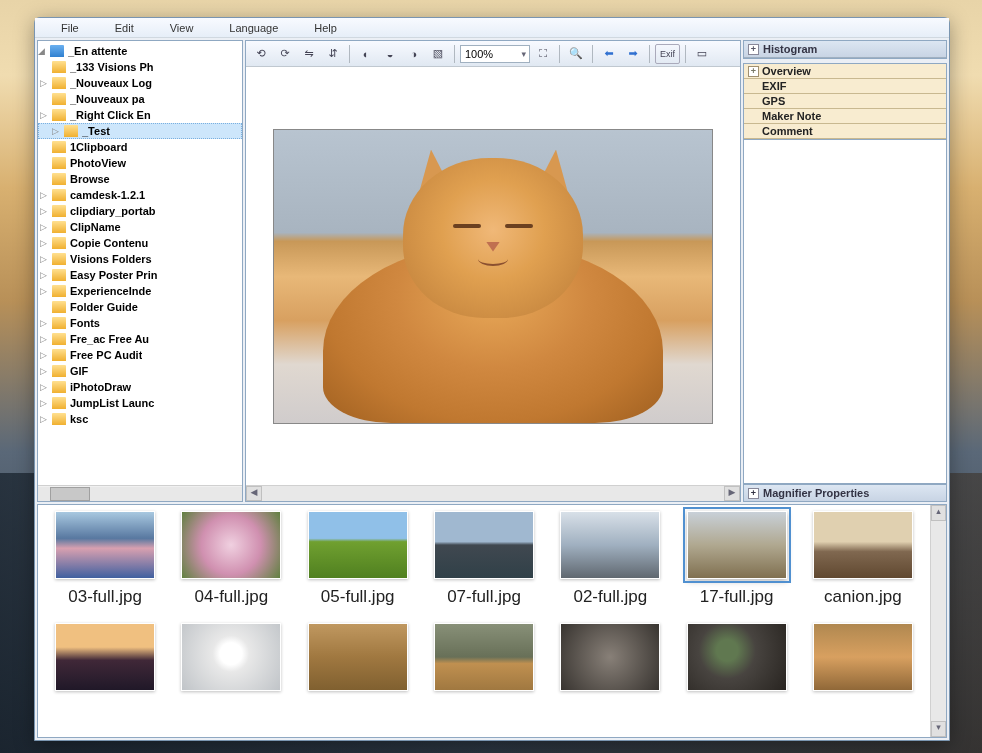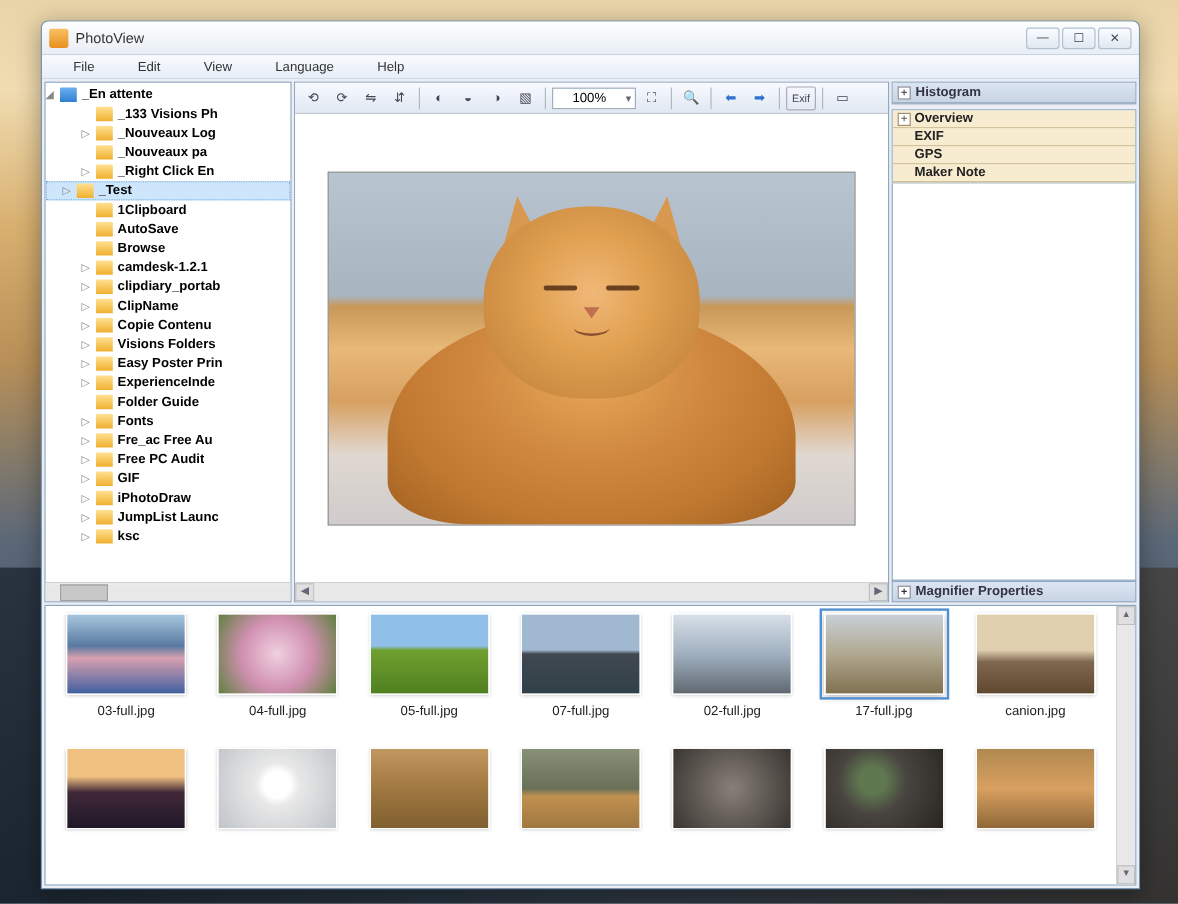--- a/index.html
+++ b/index.html
@@ -72,21 +72,21 @@
   width: 206px;
   background: #fff;
   border: 1px solid #8fa8c2;
   overflow: hidden;
   display: flex; flex-direction: column;
 }
 .tree { flex: 1; overflow-y: auto; padding: 2px 0; }
 .tree-row {
   display: flex; align-items: center;
   height: 16px;
-  padding-left: 44px;
+  padding-left: 16px;
   white-space: nowrap;
   cursor: pointer;
 }
 .tree-row.sel { background: #cde6fb; border: 1px dotted #7ab0e0; padding-left: 27px; }
 .tree-row .arrow {
   width: 10px; color: #888; font-size: 9px; margin-left: -14px; margin-right: 2px;
 }
 .tree-row .folder-icon {
   width: 14px; height: 12px;
   background: linear-gradient(#ffe090,#f0b030);
@@ -119,21 +119,21 @@
   display: flex; align-items: center; justify-content: center;
   cursor: pointer; border-radius: 2px;
   color: #445;
 }
 .tsep { width:1px; height:18px; background:#b0b8c0; margin:0 3px; }
 .zoom-combo {
   width: 70px; height: 18px;
   border: 1px solid #a0b0c0;
   background: #fff;
   display: flex; align-items: center;
-  padding: 0 16px; font-size: 11px;
+  padding: 0 4px; font-size: 11px;
   position: relative;
 }
 .zoom-combo::after { content:"▾"; position:absolute; right:3px; color:#667; font-size:9px;}
 .preview-area {
   flex: 1; background: #fff;
   display: flex; align-items: center; justify-content: center;
   padding: 30px 20px;
   min-height: 0;
 }
 .preview-img {
@@ -239,21 +239,21 @@
   display: flex; flex-direction: column; align-items: center;
   cursor: pointer;
 }
 .thumb-cell.sel .thumb-img { outline: 2px solid #5090d0; outline-offset: 2px; box-shadow: 0 2px 6px rgba(0,0,0,.3); }
 .thumb-img {
   width: 100px; height: 68px;
   background: #888;
   border: 1px solid #fff;
   box-shadow: 0 1px 3px rgba(0,0,0,.25);
 }
-.thumb-label { margin-top: 8px; font-size: 11px; color: #222; }
+.thumb-label { margin-top: 8px; font-size: 17px; color: #222; }
 .thumb-vscroll { width:16px; background:#f0f0f0; border-left:1px solid #d0d0d0; display:flex; flex-direction:column;}
 .thumb-vscroll .sbtn { height:16px; background:#e0e0e0; border:1px solid #c0c0c0; text-align:center; font-size:9px; color:#667;}
 .thumb-vscroll .track { flex:1; background:#e8e8e8;}
 
 
 .tg1{background:linear-gradient(#a8c8e0,#5878a0 40%,#d8a0b0 55%,#4060a0);} 
 .tg2{background:radial-gradient(circle,#f0d0e0,#d090b0,#608040);} 
 .tg3{background:linear-gradient(#90c0e8 40%,#70a030 45%,#508020);} 
 .tg4{background:linear-gradient(#a0b8d0 45%,#404850 50%,#304048);} 
 .tg5{background:linear-gradient(#d8e0e8,#a0b0c0 50%,#606870);} 
@@ -266,29 +266,20 @@
 .tg12{background:radial-gradient(circle at 50% 50%,#888078,#383430);} 
 .tg13{background:radial-gradient(circle at 40% 40%,#607850 15%,#484440 40%,#282420);} 
 .tg14{background:linear-gradient(#b08850,#d8a060 50%,#906838);} 
 </style>
 </head>
 <body>
 
 <div class="desktop-bg"></div>
 
 <div class="window">
-  <div class="titlebar">
-    <div class="app-icon"></div>
-    <div class="title">PhotoView</div>
-    <div class="win-controls">
-      <div class="wbtn">—</div>
-      <div class="wbtn">☐</div>
-      <div class="wbtn">✕</div>
-    </div>
-  </div>
 
   <div class="menubar">
     <span>File</span>
     <span>Edit</span>
     <span>View</span>
     <span>Language</span>
     <span>Help</span>
   </div>
 
   <div class="main-area">
@@ -328,21 +319,21 @@
                 <span class="label">_Test</span>
               </div>
               <div class="tree-row">
                 <span class="arrow"></span>
                 <span class="folder-icon"></span>
                 <span class="label">1Clipboard</span>
               </div>
               <div class="tree-row">
                 <span class="arrow"></span>
                 <span class="folder-icon"></span>
-                <span class="label">AutoSave</span>
+                <span class="label">PhotoView</span>
               </div>
               <div class="tree-row">
                 <span class="arrow"></span>
                 <span class="folder-icon"></span>
                 <span class="label">Browse</span>
               </div>
               <div class="tree-row">
                 <span class="arrow">▷</span>
                 <span class="folder-icon"></span>
                 <span class="label">camdesk-1.2.1</span>
@@ -489,20 +480,23 @@
             </div>
           <div class="info-row">
               <span>EXIF</span>
             </div>
           <div class="info-row">
               <span>GPS</span>
             </div>
           <div class="info-row">
               <span>Maker Note</span>
             </div>
+          <div class="info-row">
+              <span>Comment</span>
+            </div>
         </div>
         <div class="info-blank"></div>
         <div class="mag-header">
           <span class="plus" style="border:1px solid #889;width:11px;height:11px;margin-right:4px;display:flex;align-items:center;justify-content:center;font-size:9px;background:#fff">+</span>
           <span>Magnifier Properties</span>
         </div>
       </div>
     </div>
 
     <div class="thumb-strip">

